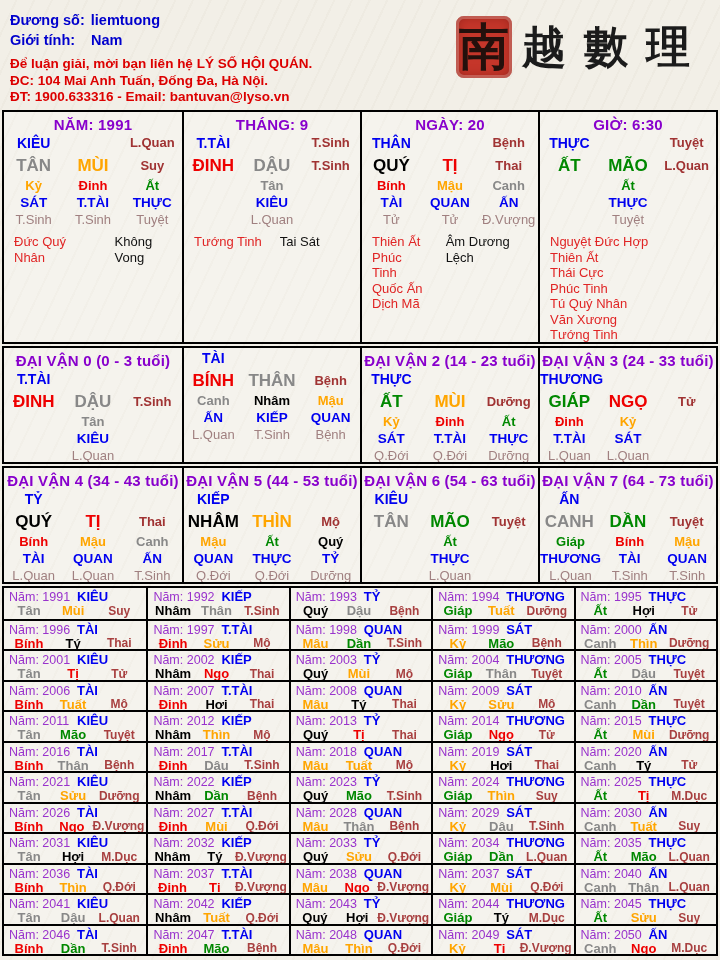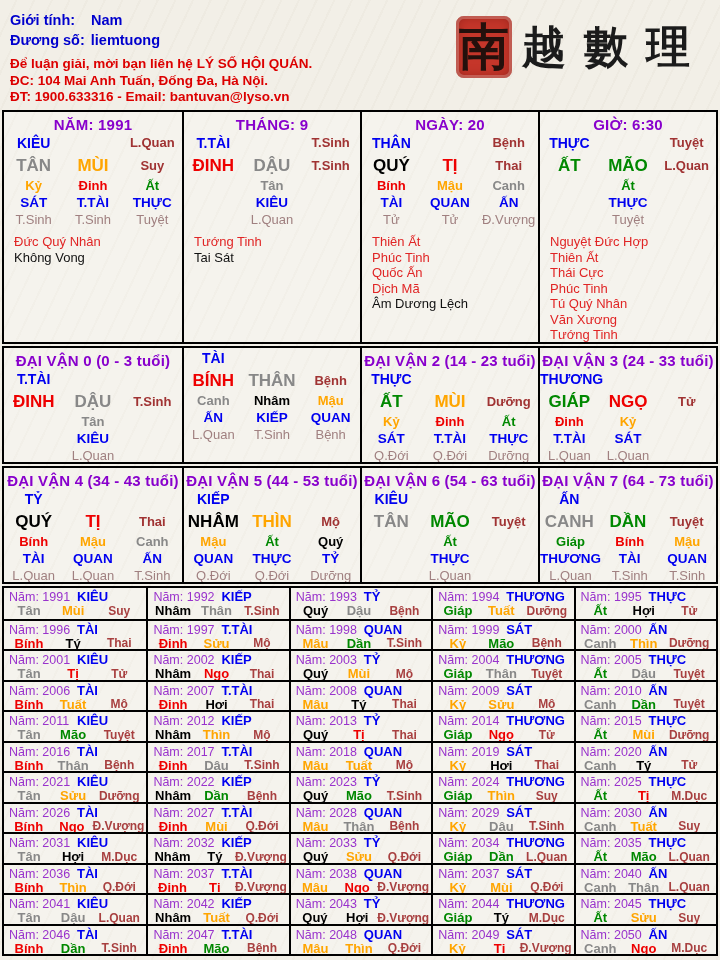--- a/index.html
+++ b/index.html
@@ -42,21 +42,21 @@
   .row1{margin-top:2px;height:18px;}
   .god{color:#0000F0;font-weight:bold;font-size:14px;grid-column:1;}
   .stagetop{color:#A03333;font-weight:bold;font-size:13px;grid-column:3;}
   .row2{margin-top:1px;height:23px;align-items:center;}
   .stem,.branch{font-weight:bold;font-size:17px;line-height:22px;}
   .stageside{color:#A03333;font-weight:bold;font-size:13px;}
   .hgrid{display:grid;grid-template-columns:1fr 1fr 1fr;grid-template-rows:17px 17px 16px;text-align:center;margin-top:1px;}
   .hstem{font-weight:bold;font-size:13px;}
   .hgod{color:#0000F0;font-weight:bold;font-size:13.5px;}
   .hstage{color:#A08080;font-size:13px;}
-  .stars{display:flex;padding:6px 0 0 10px;flex-direction:column;}
+  .stars{display:flex;gap:18px;padding:6px 0 0 10px;}
   .starcol{display:flex;flex-direction:column;}
   .star{font-size:13px;line-height:15.5px;}
   .starcol.red .star{color:#E02525;}
   .starcol.black .star{color:#111;}
 
   
   .years{border:2px solid #000;display:grid;grid-template-columns:repeat(5,1fr);grid-template-rows:repeat(12,1fr);height:366px;margin-top:2px;background:rgba(255,255,255,0.25);}
   .ycell{overflow:hidden;}
   .ycell:not(:nth-child(5n+1)){border-left:2px solid #000;}
   .ycell:nth-child(n+6){border-top:2px solid #000;}
@@ -67,22 +67,22 @@
   .ystem,.ybranch{font-weight:bold;font-size:13px;}
   .ystage{color:#A84040;font-size:12px;font-weight:600;white-space:nowrap;}
 </style>
 </head>
 <body>
 
 <div class="page">
 
   <div class="header">
     <div class="head-left">
+      <div class="h-blue"><span>Đương số:</span><span class="val">liemtuong</span></div>
       <div class="h-blue h-gender"><span>Giới tính:</span><span class="val">Nam</span></div>
-      <div class="h-blue"><span>Đương số:</span><span class="val">liemtuong</span></div>
       <div class="h-red first">Để luận giải, mời bạn liên hệ LÝ SỐ HỘI QUÁN.</div>
       <div class="h-red">ĐC: 104 Mai Anh Tuấn, Đống Đa, Hà Nội.</div>
       <div class="h-red">ĐT: 1900.633316 - Email: bantuvan@lyso.vn</div>
     </div>
     <div class="logo">
       <div class="seal">
           <span class="seal-char">南</span>
         </div>
       <div class="logo-text"><span>越</span><span>數</span><span>理</span></div>
     </div>

